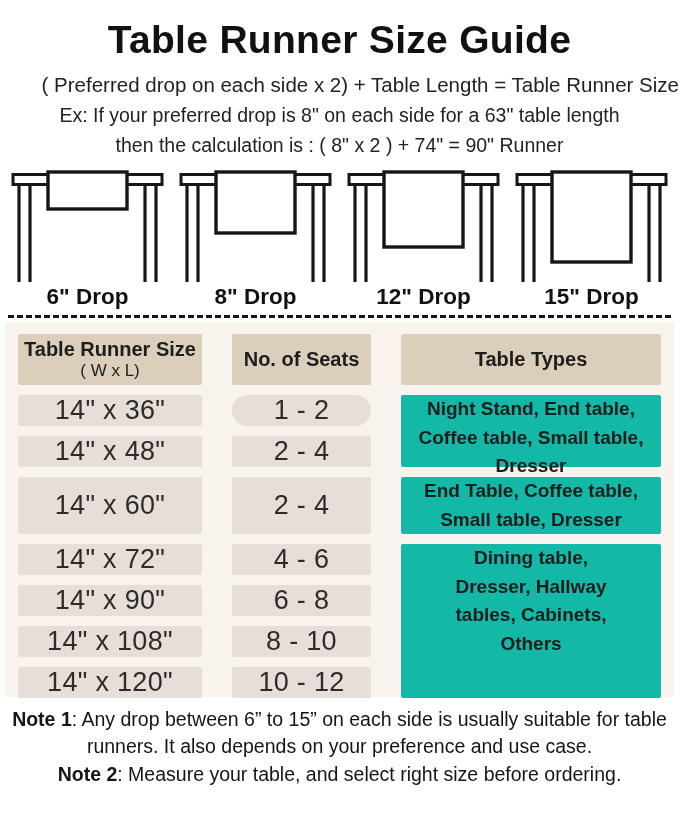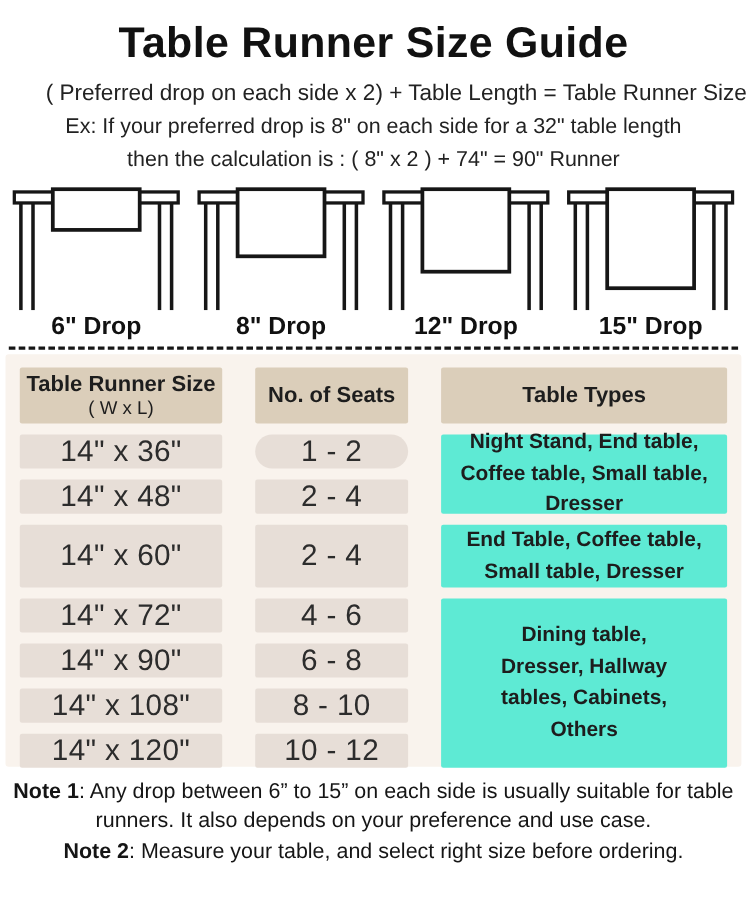--- a/index.html
+++ b/index.html
@@ -38,38 +38,38 @@
     display:flex;flex-direction:column;align-items:center;justify-content:center;
     font-size:20px;font-weight:bold;color:#1d1d1d;line-height:1.15;
   }
   .hcell .sub{font-weight:400;font-size:17px;}
   .dcell{
     background:#e7ded7;border-radius:2px;
     display:flex;align-items:center;justify-content:center;
     font-size:27px;font-weight:400;color:#2c2c2c;letter-spacing:.3px;
   }
   .tcell{
-    background:#5eead4;border-radius:2px;
-    display:flex;align-items:center;justify-content:center;
+    background:#14b8a6;border-radius:2px;
+    display:flex;align-items:flex-start;justify-content:center;
     font-size:19px;font-weight:bold;color:#1d1d1d;
     text-align:center;line-height:1.5;padding:0 16px;
   }
   .tcell .inner{display:block;}
   .tcell .inner.narrow{max-width:178px;margin:0 auto;}
   .notes{margin:9px auto 0 auto;width:664px;text-align:center;font-size:19.5px;line-height:1.37;color:#151515;}
   .notes p{margin:0 0 2px 0;}
   .note-label{font-weight:bold;}
 </style>
 </head>
 <body>
 
 <h1 class="page-title">Table Runner Size Guide</h1>
 
 <div class="formula-line">( Preferred drop on each side x 2) + Table Length = Table Runner Size</div>
-<div class="example-line">Ex: If your preferred drop is 8" on each side for a 32" table length</div>
+<div class="example-line">Ex: If your preferred drop is 8" on each side for a 63" table length</div>
 <div class="example-line">then the calculation is : ( 8" x 2 ) + 74" = 90" Runner</div>
 
 <div class="figures">
   <div class="figure">
     <svg width="153" height="112" viewBox="0 0 153 112">
       <g stroke="#161616" fill="#ffffff">
         <rect x="2" y="4.5" width="149" height="10" stroke-width="3"></rect>
         <g stroke-width="3.2">
             <line x1="8" y1="14.5" x2="8" y2="112"></line>
             <line x1="19" y1="14.5" x2="19" y2="112"></line>

